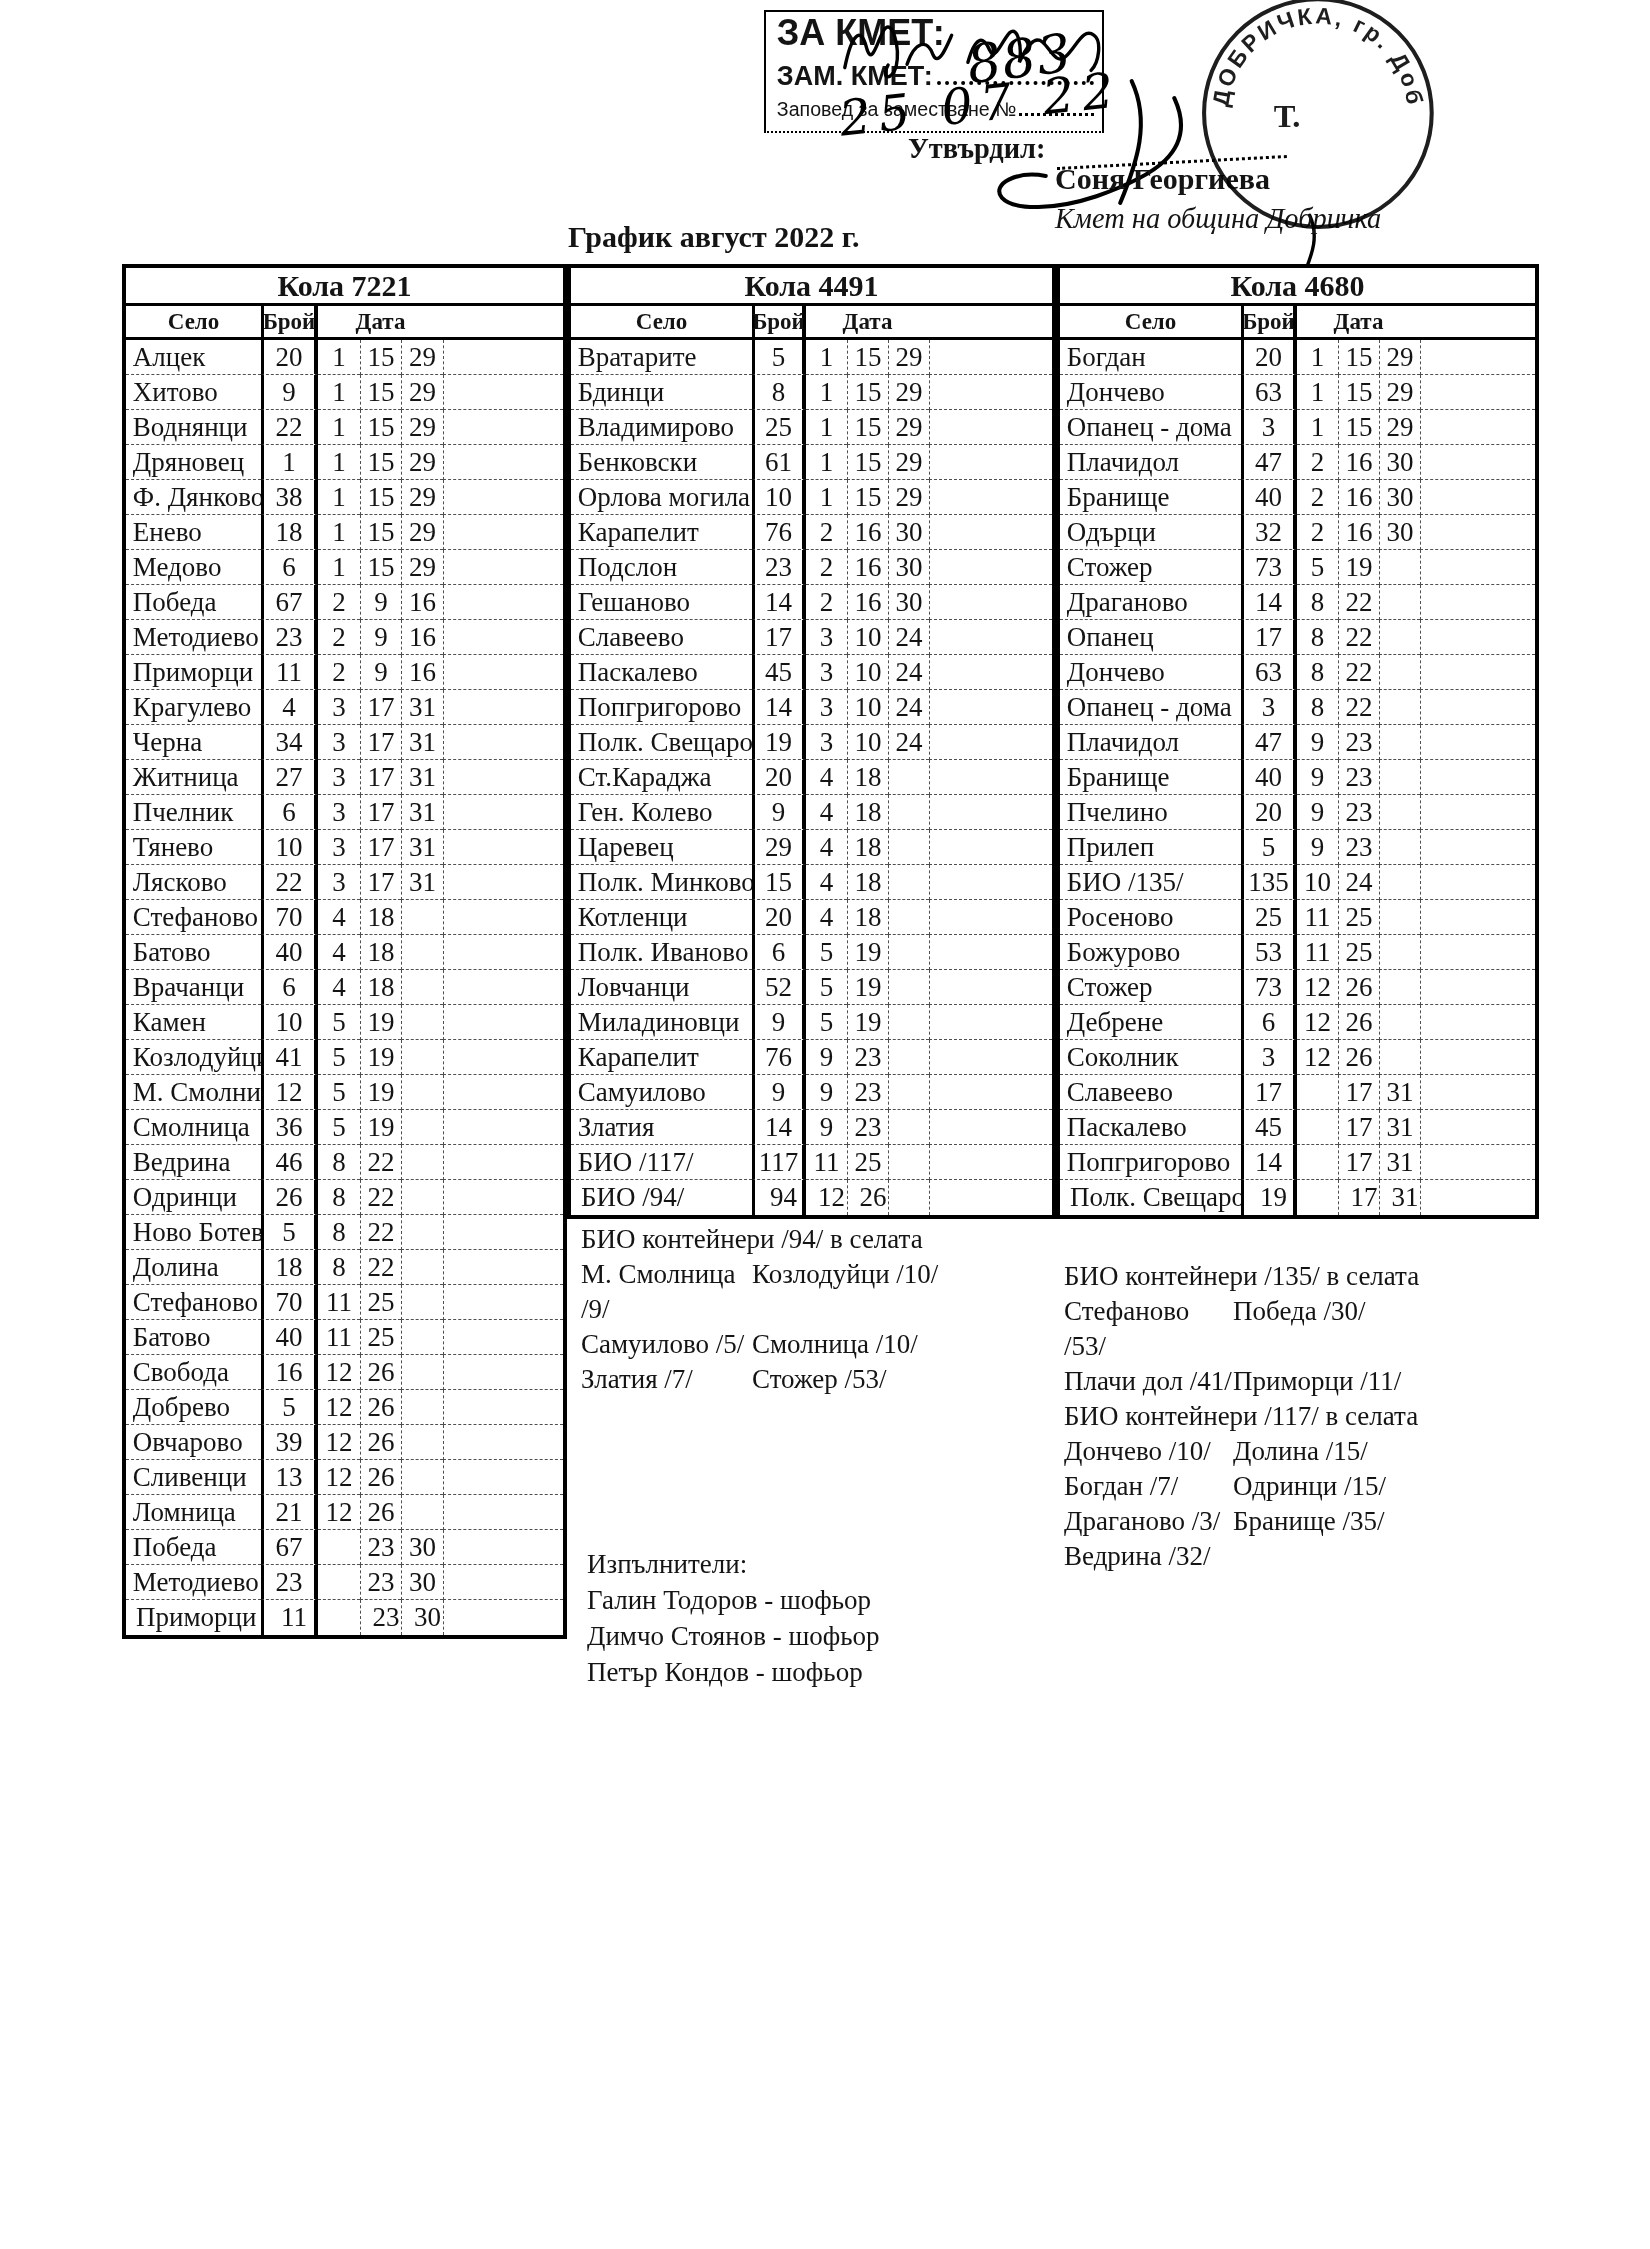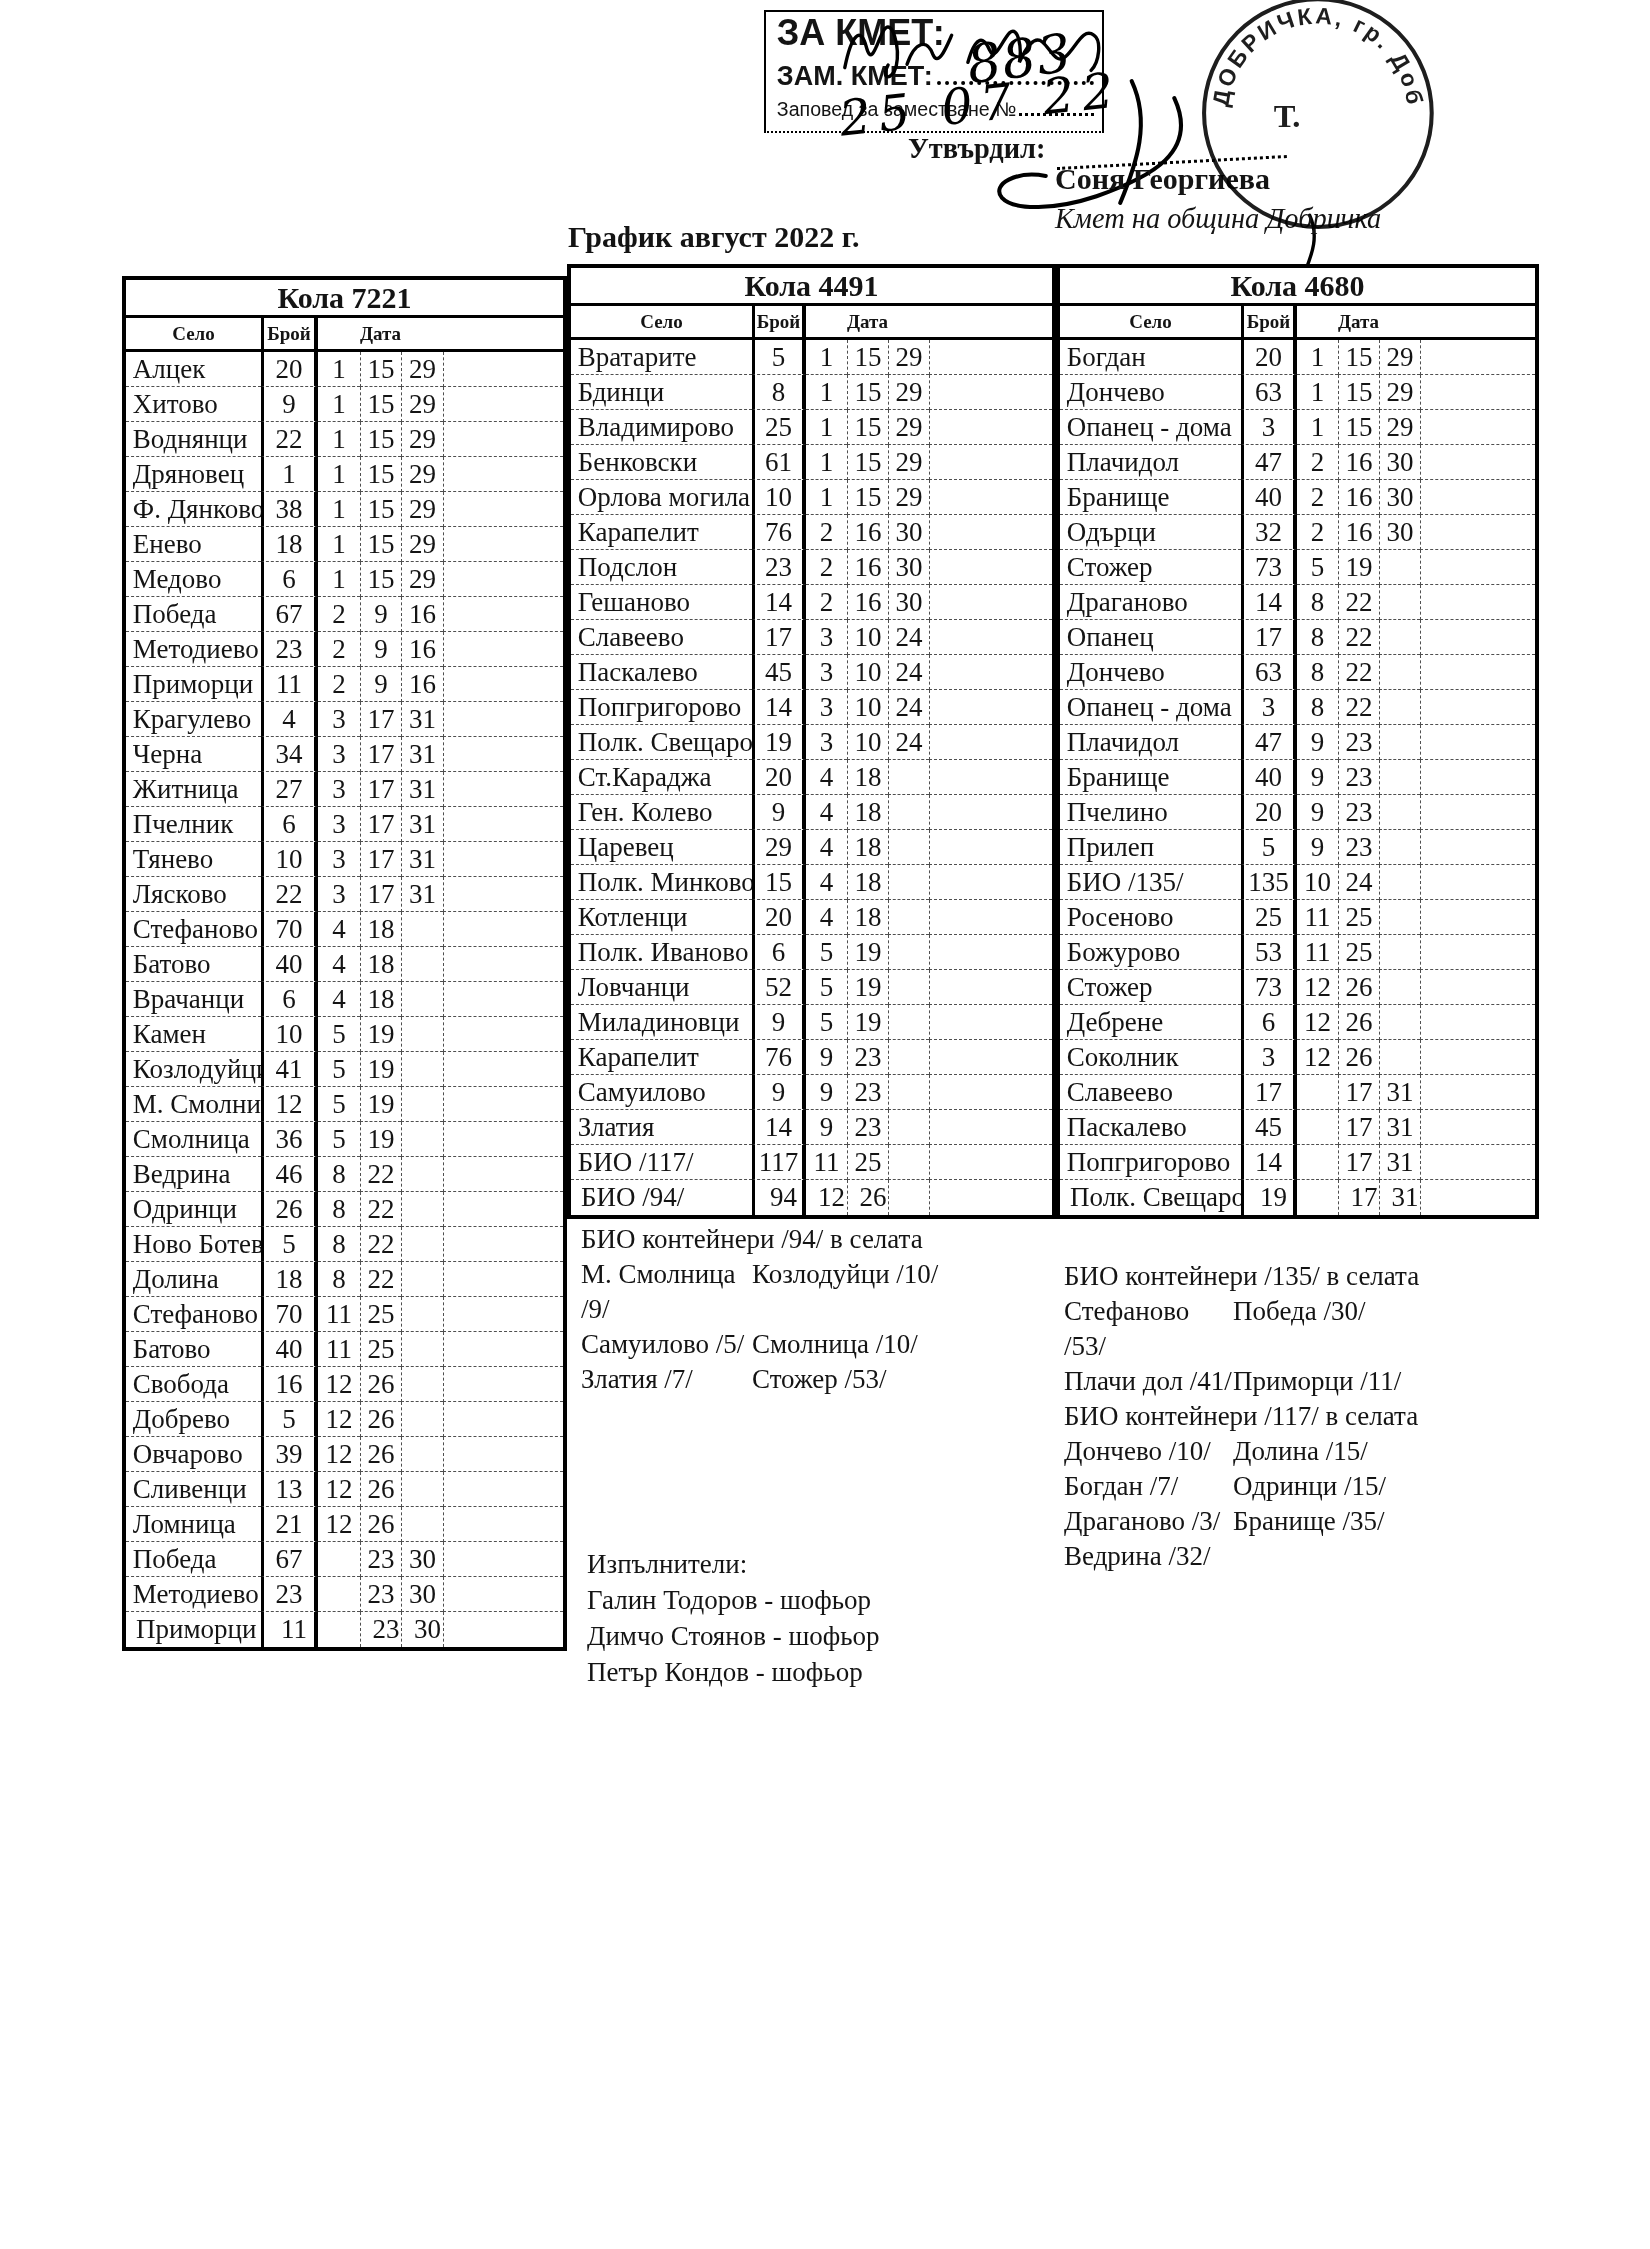--- a/index.html
+++ b/index.html
@@ -27,26 +27,26 @@
   .approved{position:absolute;left:908px;top:133px;font-weight:bold;font-size:28.4px;}
   .appr-dots{position:absolute;left:1057px;top:161px;width:230px;border-top:3.4px dotted #000;transform:rotate(-3deg);}
   .signer-name{position:absolute;left:1055px;top:162px;font-weight:bold;font-size:30px;}
   .signer-title{position:absolute;left:1055px;top:203px;font-style:italic;font-size:28.4px;}
   .doc-title{position:absolute;left:568px;top:199px;font-weight:bold;font-size:30px;margin-top:21px;}
   
   .round-stamp{position:absolute;left:1179px;top:-19px;width:271px;height:271px;opacity:.88;}
   
   .tbl{position:absolute;top:264px;display:grid;box-sizing:border-box;border:4.7px solid #000;
        grid-template-rows:38px 34px;grid-auto-rows:35px;background:#fff;}
-  .t1{left:122px;width:445px;grid-template-columns:135px 57px 42px 41px 42px 1fr;margin-top:12px;}
+  .t1{left:122px;width:445px;grid-template-columns:135px 57px 42px 41px 42px 1fr;}
   .t2{left:567px;width:489px;grid-template-columns:181px 54px 41px 41px 41px 1fr;}
   .t3{left:1056px;width:483px;grid-template-columns:181px 56px 41px 41px 41px 1fr;}
   .tt{grid-column:1/-1;border-bottom:3.4px solid #000;font-weight:bold;font-size:30px;
       display:flex;align-items:center;justify-content:center;}
-  .hc{border-bottom:3.4px solid #000;font-weight:bold;font-size:19px;
+  .hc{border-bottom:3.4px solid #000;font-weight:bold;font-size:23px;
       display:flex;align-items:center;justify-content:center;}
   .hdata{grid-column:3/6;}
   .hbroy,.cbroy{border-left:3.4px solid #000;border-right:4.7px solid #000;}
   .c{font-size:27px;display:flex;align-items:center;border-bottom:1.4px dashed #4f4f4f;}
   .cname{padding-left:6.8px;white-space:nowrap;overflow:hidden;}
   .cbroy{justify-content:center;}
   .cd{justify-content:center;}
   .cd2,.cd3,.ctrail{border-left:1.4px dashed #4f4f4f;}
   .rlast{border-bottom:none;padding-left:10px;}
   

